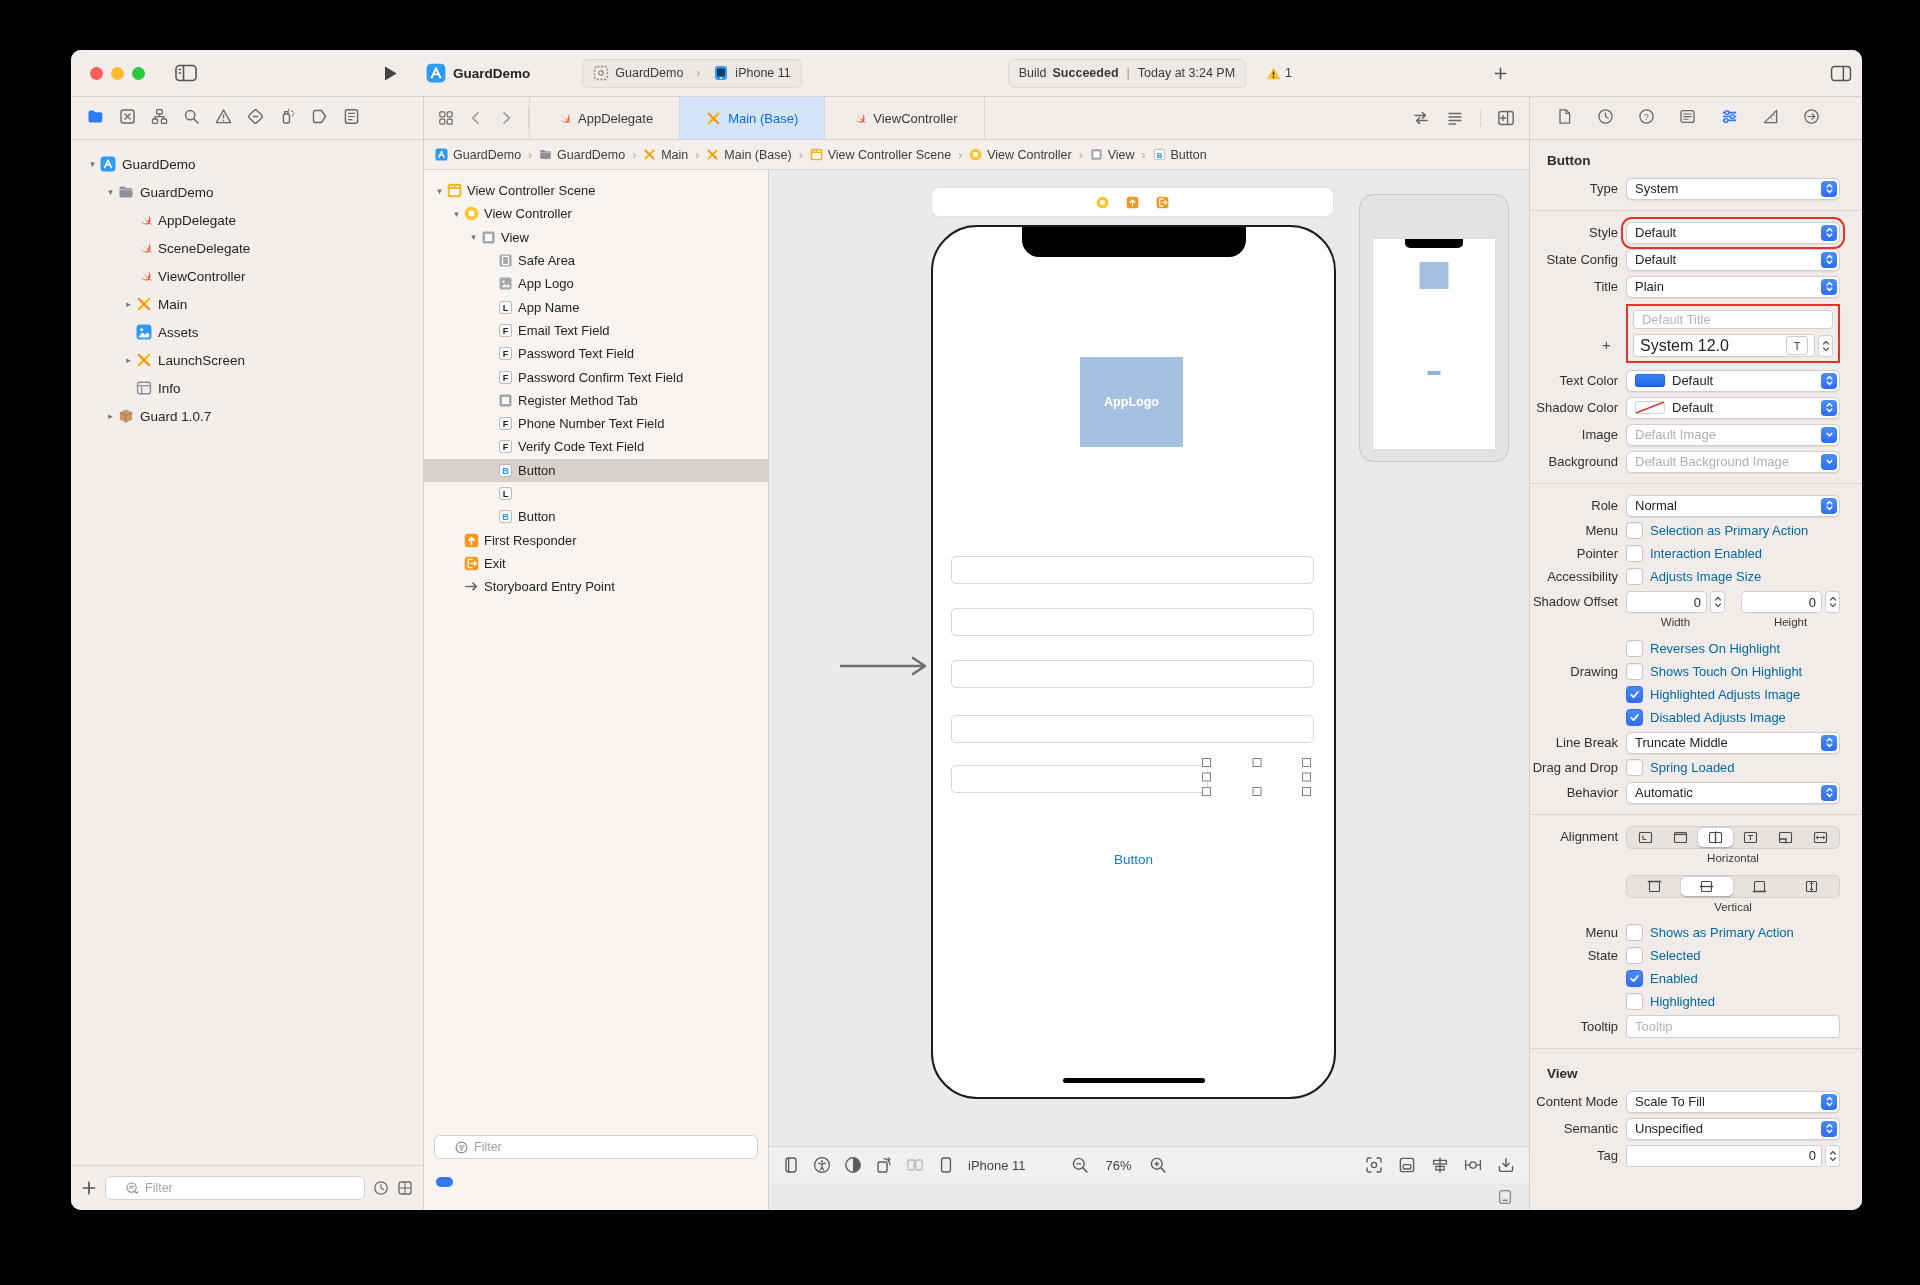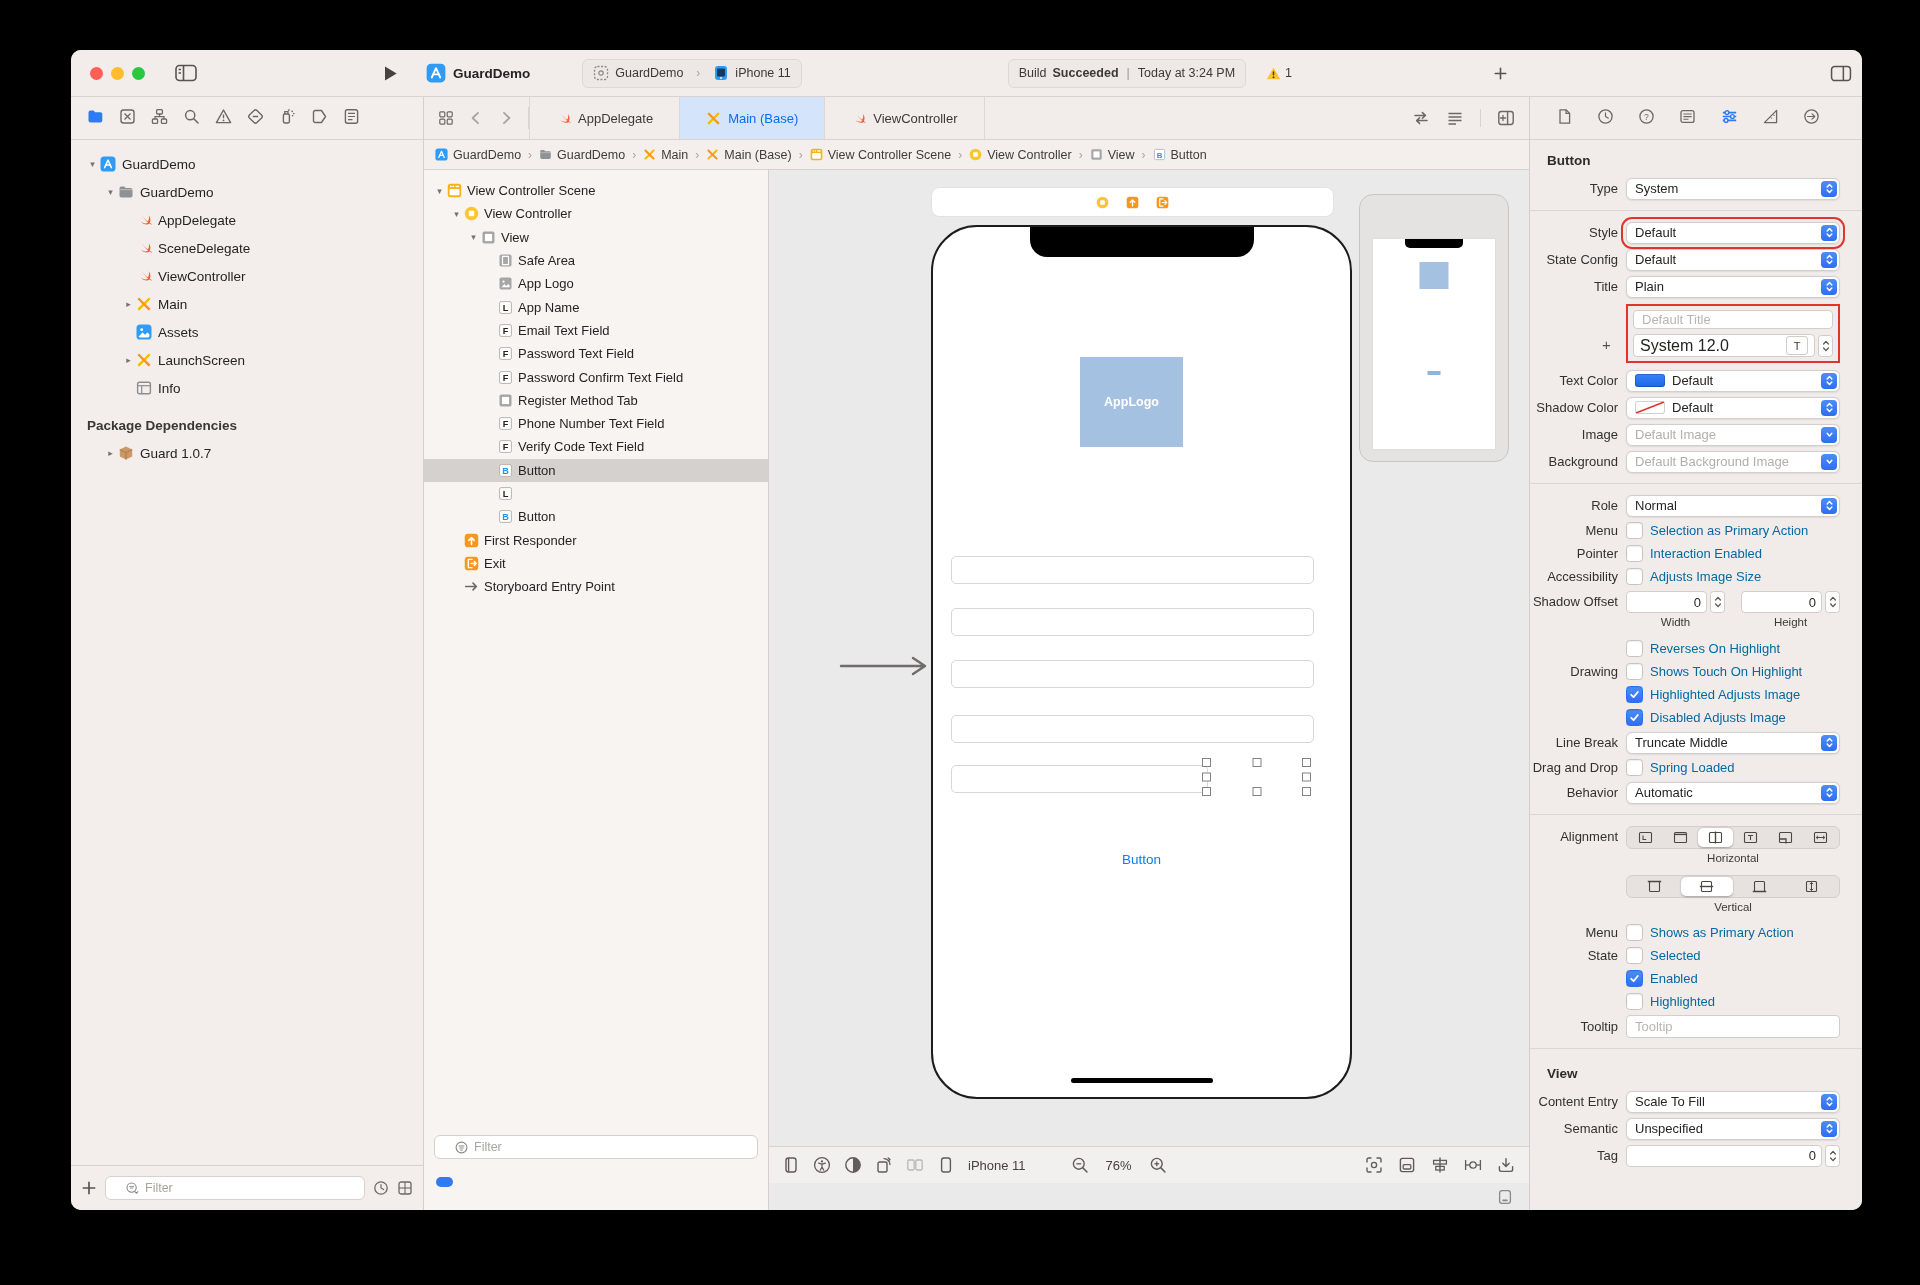--- a/index.html
+++ b/index.html
@@ -65,21 +65,21 @@
   .otree{flex:1;overflow:hidden;padding-top:9px;}
   .ofbar{height:38px;flex:none;display:flex;align-items:center;padding:0 10px;}
   .ounder{height:44px;flex:none;}
   .dockpill{width:17px;height:10px;border-radius:5px;background:#3478f6;margin:11px 0 0 12px;}
   
   .canvas{flex:1;background:#ebeaea;display:flex;flex-direction:column;min-width:0;}
   .canvasmain{flex:1;position:relative;overflow:hidden;}
   .scenebar{position:absolute;left:163px;top:18px;width:401px;height:28px;background:#fff;border-radius:7px;
             box-shadow:0 0 0 0.5px #dcd9d6;display:flex;align-items:center;justify-content:center;gap:17px;}
   .phone{position:absolute;left:162px;top:55px;width:401px;height:870px;background:#fff;
-         border:2.5px solid #1c1c1e;border-radius:46px;padding-left:16px;}
+         border:2.5px solid #1c1c1e;border-radius:46px;}
   .notch{position:absolute;left:50%;transform:translateX(-50%);top:0;width:224px;height:30px;background:#000;
          border-radius:0 0 17px 17px;}
   .applogo{position:absolute;left:147px;top:130px;width:103px;height:90px;background:#a5c1e1;
            display:flex;align-items:center;justify-content:center;color:#fff;font-weight:bold;font-size:12.5px;}
   .tf{position:absolute;left:18px;width:361px;height:26px;background:#fff;border:1px solid #d7d7d7;border-radius:5px;}
   .tf.short{width:255px;}
   .selwrap{position:absolute;left:269px;top:531px;width:109px;height:38px;}
   .hdl{position:absolute;width:7px;height:7px;background:#fff;border:1px solid #85827f;}
   .btnlabel{position:absolute;left:0;top:625px;width:100%;text-align:center;color:#0d7bf3;font-size:13.5px;}
   .homebar{position:absolute;left:50%;transform:translateX(-50%);bottom:14px;width:142px;height:5px;background:#000;border-radius:3px;}
@@ -380,21 +380,20 @@
             <span class="chev"></span>
             <span class="ic">
               <svg viewBox="0 0 16 16">
                 <rect x="1.6" y="2.2" width="12.8" height="11.6" rx="1.8" fill="none" stroke="#8a8d92" stroke-width="1.4"></rect>
                 <line x1="1.6" y1="5.7" x2="14.4" y2="5.7" stroke="#8a8d92" stroke-width="1.2"></line>
                 <line x1="5.7" y1="5.7" x2="5.7" y2="13.8" stroke="#8a8d92" stroke-width="1.2"></line>
               </svg>
             </span>
             <span>Info</span>
           </div>
-          <div class="sechdr">Package Dependencies</div>
           <div class="trow" style="padding-left: 32px;">
             <span class="chev">▸</span>
             <span class="ic">
               <svg viewBox="0 0 16 16">
                 <path d="M8 1.4 L14.2 4.5 V11.5 L8 14.6 L1.8 11.5 V4.5 Z" fill="#cd9867"></path>
                 <path d="M1.8 4.5 L8 7.6 L14.2 4.5 M8 7.6 V14.6" stroke="#a97b4d" stroke-width="1" fill="none"></path>
               </svg>
             </span>
             <span>Guard 1.0.7</span>
           </div>
@@ -1427,21 +1426,21 @@
             <span class="ilabel">Tooltip</span>
             <div class="ictrl">
               <div class="tfield">
                 <input placeholder="Tooltip" style="">
               </div>
             </div>
           </div>
           <div class="idivider"></div>
           <div class="isection">View</div>
           <div class="irow">
-            <span class="ilabel">Content Entry</span>
+            <span class="ilabel">Content Mode</span>
             <div class="ictrl">
               <div class="popup">
                 <span class="pval">Scale To Fill</span>
                 <span class="pbtn">
                   <svg viewBox="0 0 10 14">
                     <path d="M2.4 5.4 L5 2.6 L7.6 5.4 M2.4 8.6 L5 11.4 L7.6 8.6" fill="none" stroke="#fff" stroke-width="1.6" stroke-linecap="round" stroke-linejoin="round"></path>
                   </svg>
                 </span>
               </div>
             </div>

